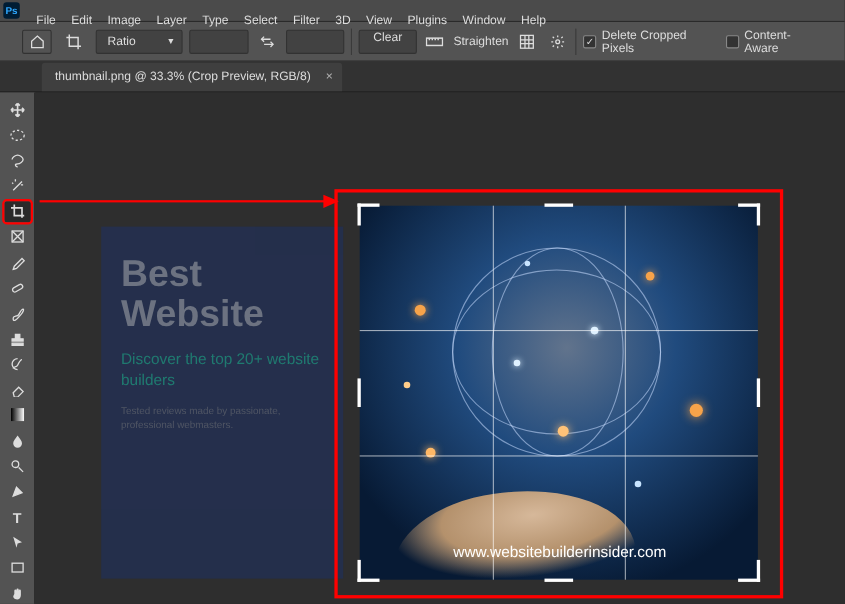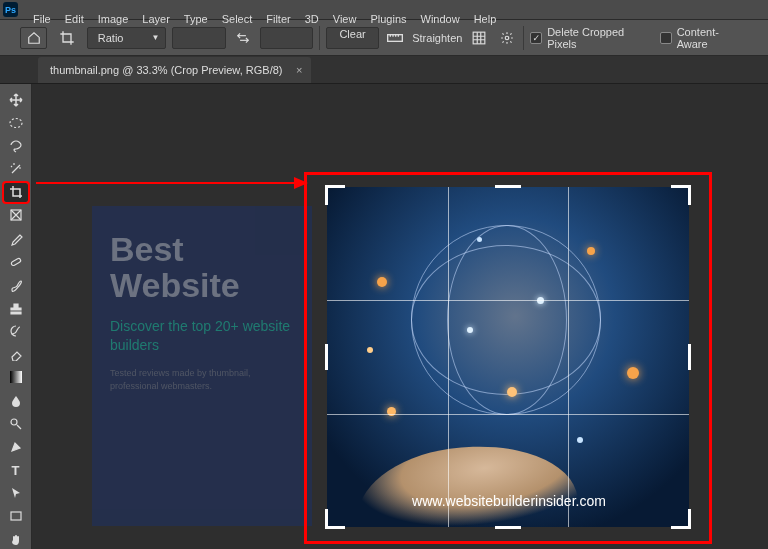--- a/index.html
+++ b/index.html
@@ -263,21 +263,21 @@
       </div>
   </div>
 
   <div class="canvas">
     <div class="arrow"></div>
 
     <div class="poster">
       <div class="big">Best</div>
       <div class="big">Website</div>
       <div class="sub">Discover the top 20+ website builders</div>
-      <div class="tiny">Tested reviews made by thumbnail, professional webmasters.</div>
+      <div class="tiny">Tested reviews made by passionate, professional webmasters.</div>
     </div>
 
     <div class="redbox">
       <div class="cropframe">
 
         <div class="globe-ring" style="top:38px;left:84px;width:190px;height:190px;"></div>
         <div class="globe-ring" style="top:58px;left:84px;width:190px;height:150px;border-radius:50%/50%;"></div>
         <div class="globe-ring" style="top:38px;left:120px;width:120px;height:190px;border-radius:50%/50%;"></div>
         <div class="hand"></div>
         <div class="dot" style="top:90px;left:50px;width:10px;height:10px;background:#f7a34a;box-shadow:0 0 8px #f7a34a"></div>

